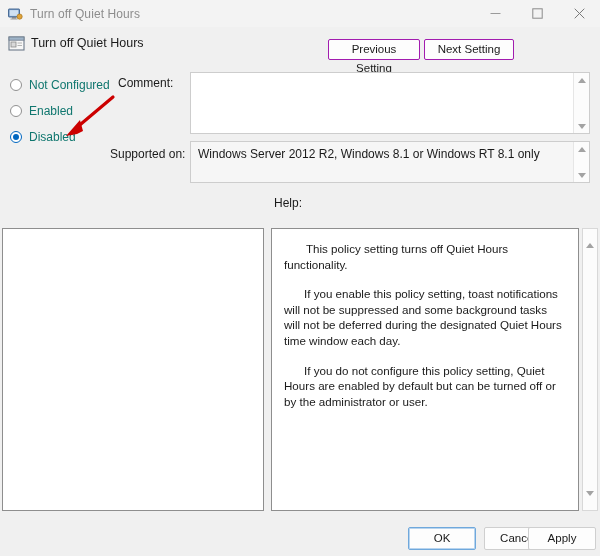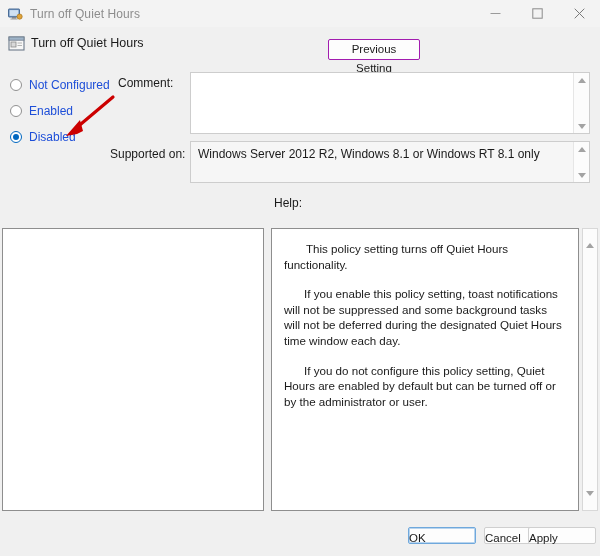--- a/index.html
+++ b/index.html
@@ -122,21 +122,21 @@
     content: "";
     position: absolute;
     left: 2px; top: 2px;
     width: 6px; height: 6px;
     border-radius: 50%;
     background: #0067c0;
   }
   .radio-label {
     margin-left: 7px;
     font-size: 12px;
-    color: #1d4ed8;
+    color: #0f766e;
     white-space: nowrap;
   }
 
   
   #lbl-comment {
     position: absolute;
     left: 118px; top: 76px;
     font-size: 12px;
     color: #1a1a1a;
   }
@@ -277,30 +277,31 @@
     display: flex;
     flex-direction: column;
     justify-content: space-between;
     align-items: center;
   }
 
   
   .footbtn {
     position: absolute;
     top: 527px;
-    height: 17px;
+    height: 23px;
     background: #fdfdfd;
     border: 1px solid #cfcfcf;
     border-radius: 2px;
     font-family: "Liberation Sans", sans-serif;
     font-size: 11.5px;
     color: #1a1a1a;
     box-sizing: border-box;
     cursor: default;
     line-height: 21px;
+    text-align: center;
     width: 68px;
   }
   #btn-ok {
     left: 408px;
     border: 1px solid #6fa8dc;
     box-shadow: 0 0 0 1px #b8d4ee inset;
   }
   #btn-cancel { left: 484px; }
   #btn-apply  { left: 528px; width: 68px; }
 
@@ -352,20 +353,21 @@
       <rect x="1" y="2" width="15" height="13" fill="#f7f7f7" stroke="#6d7b8a" stroke-width="1.1"></rect>
       <rect x="1" y="2" width="15" height="3.2" fill="#9fb4c8" stroke="#6d7b8a" stroke-width="0.8"></rect>
       <rect x="3" y="7" width="5" height="5" fill="#d9d9d9" stroke="#8a8a8a" stroke-width="0.8"></rect>
       <rect x="9.5" y="7.5" width="4.5" height="1" fill="#b4b4b4"></rect>
       <rect x="9.5" y="10" width="4.5" height="1" fill="#b4b4b4"></rect>
     </svg>
   </span>
   <span id="hdr-title">Turn off Quiet Hours</span>
 
   <div id="btn-prev" class="navbtn">Previous Setting</div>
+  <div id="btn-next" class="navbtn">Next Setting</div>
 </div>
 
 <div id="rad-notcfg" class="radio-row">
   <span class="radio-mark"></span>
   <span class="radio-label">Not Configured</span>
 </div>
 <div id="rad-enabled" class="radio-row">
   <span class="radio-mark"></span>
   <span class="radio-label">Enabled</span>
 </div>

